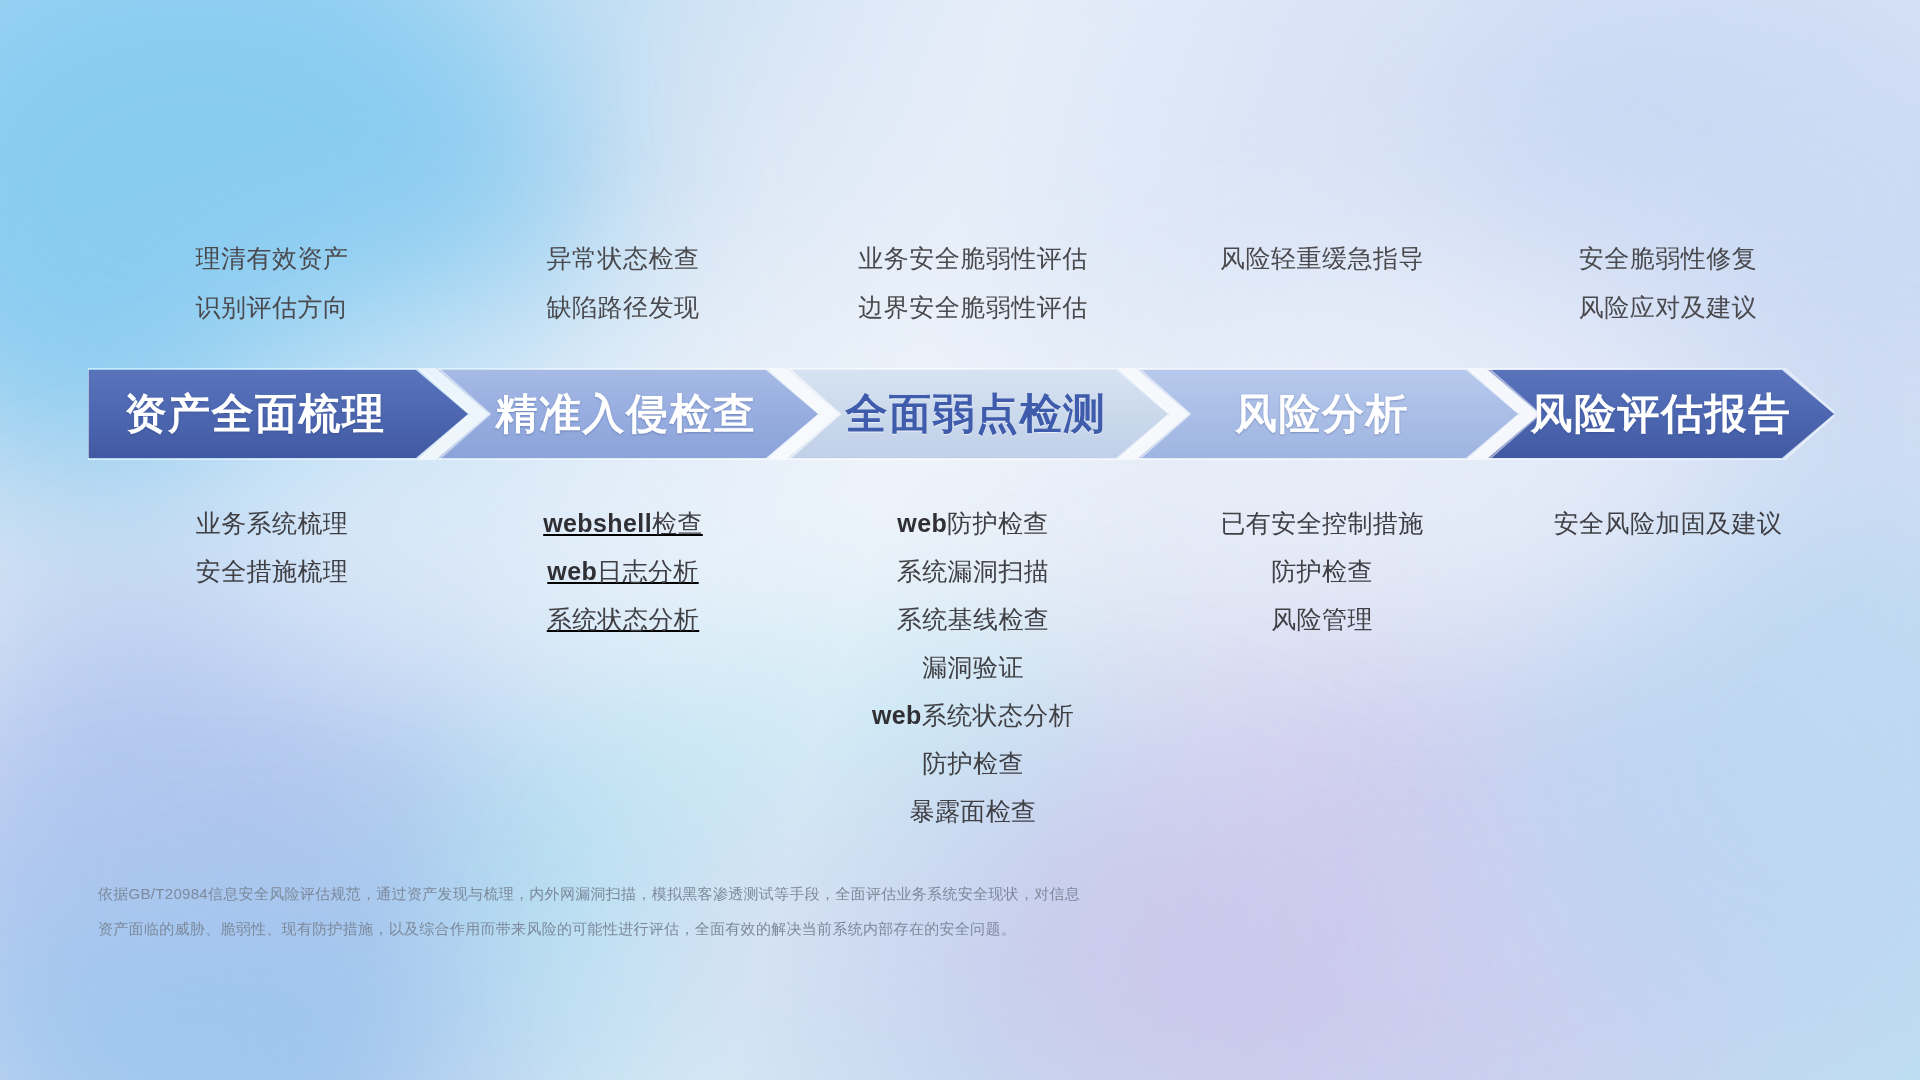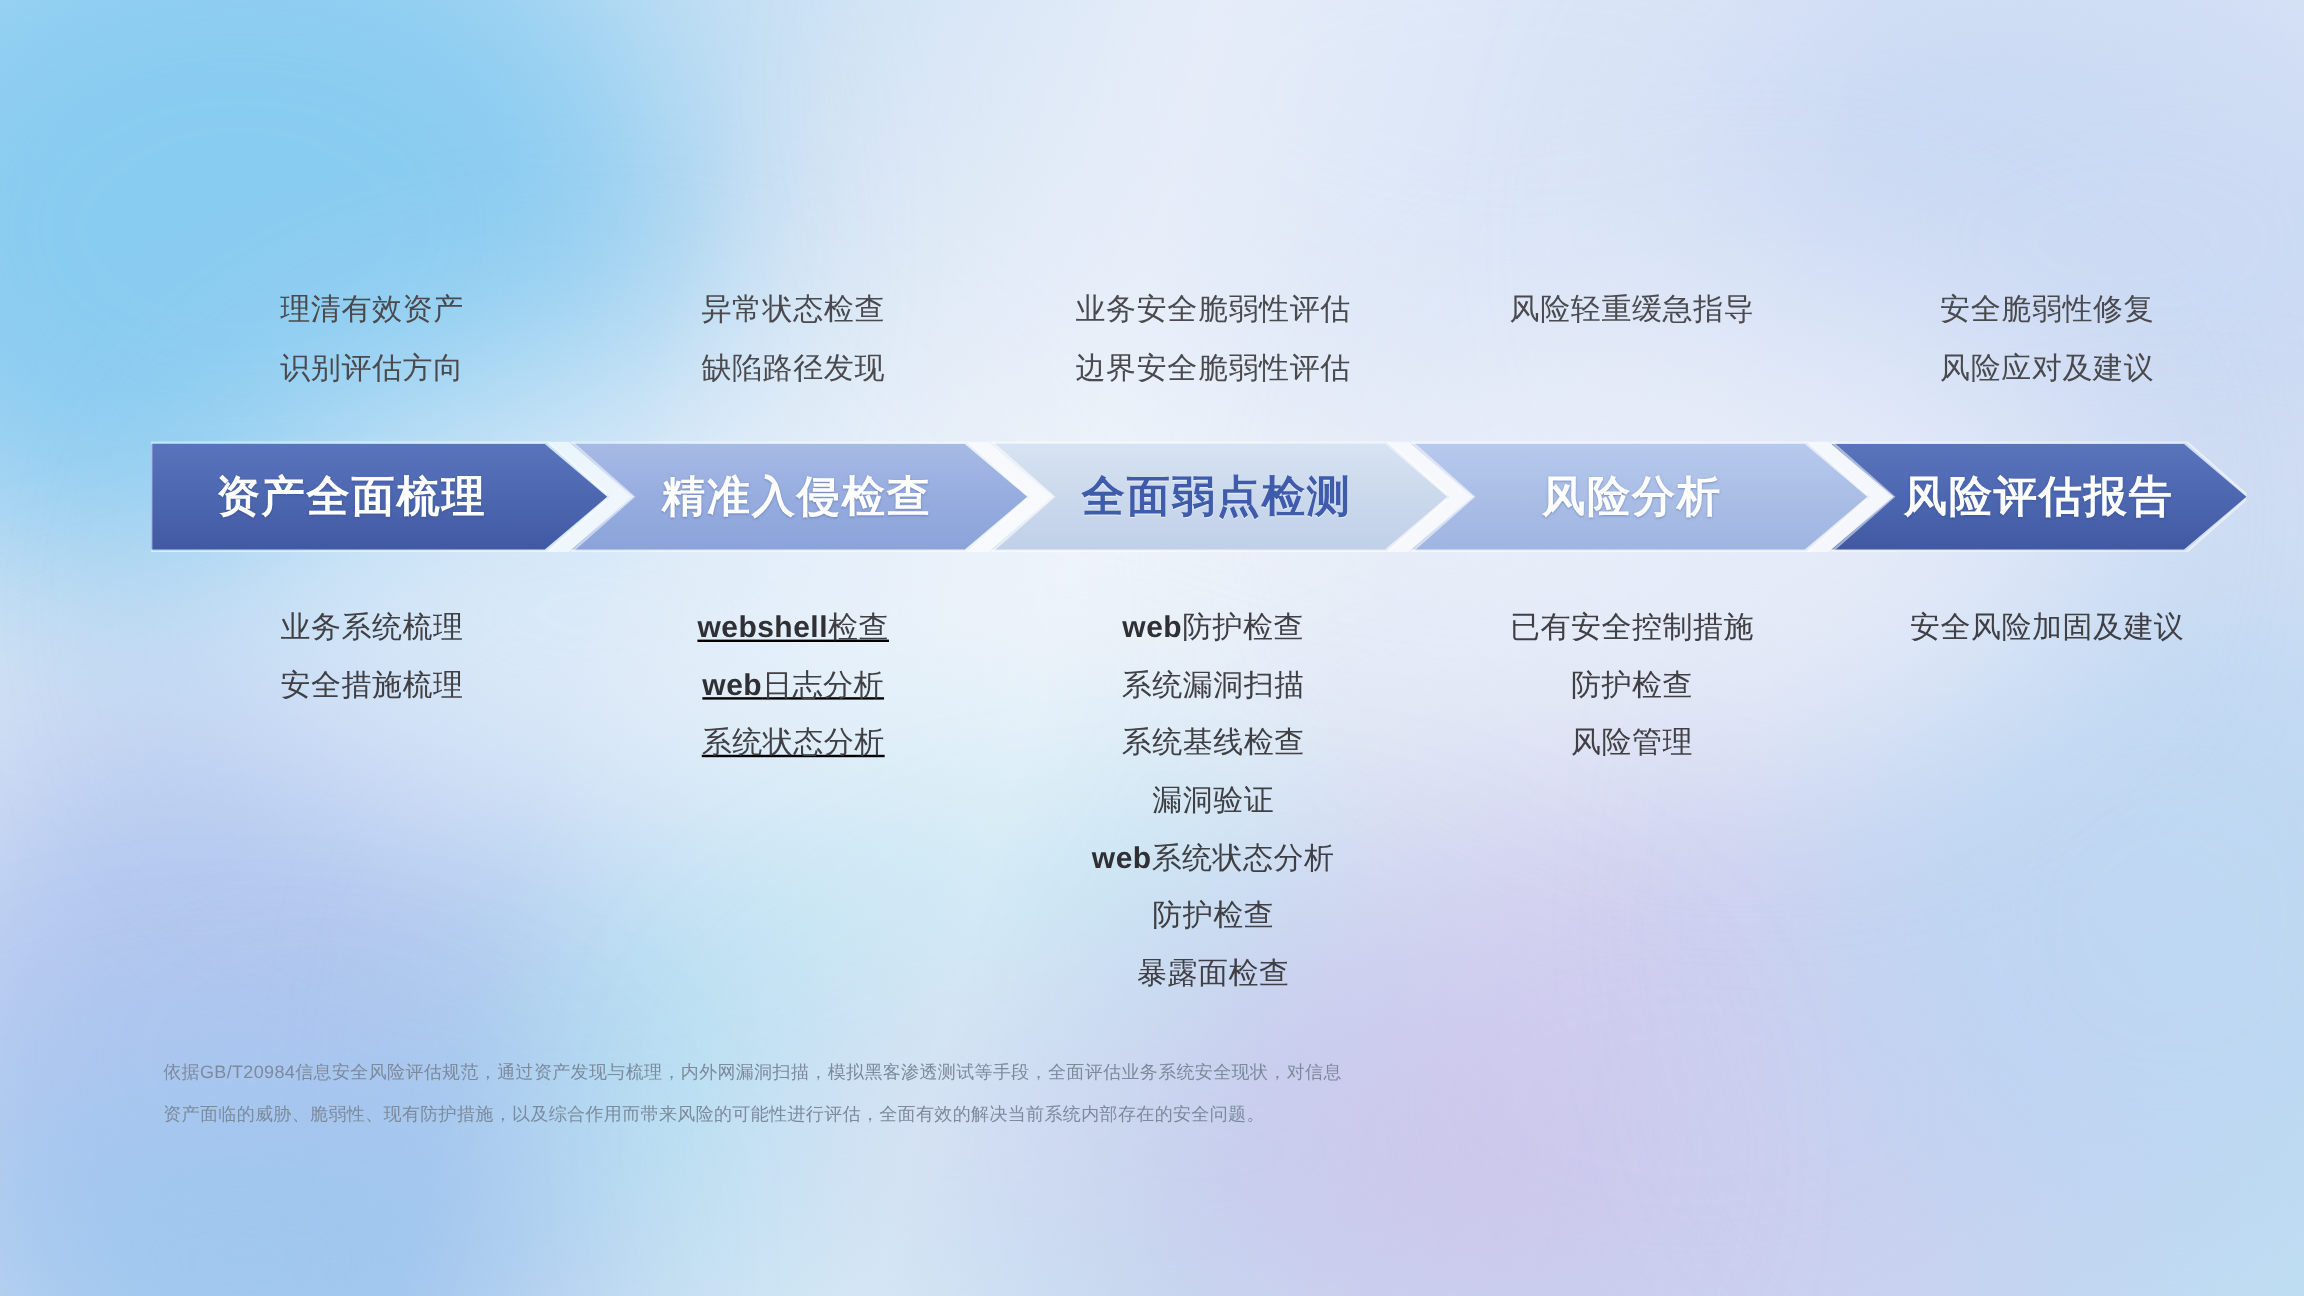--- a/index.html
+++ b/index.html
@@ -27,42 +27,42 @@
   .b7 { left:1500px; top:460px;   width:620px;  height:620px;  background:rgba(186,214,243,.8); }
   .b8 { left:180px;  top:300px;   width:620px;  height:420px;  background:rgba(222,236,250,.7); }
   .b9 { left:1180px; top:240px;   width:560px;  height:380px;  background:rgba(232,238,250,.75); }
   .b10{ left:640px;  top:780px;   width:700px;  height:360px;  background:rgba(196,188,232,.55); }
   .b11{ left:-60px;  top:900px;   width:520px;  height:300px;  background:rgba(150,200,238,.7); }
   .sheen {
     background:linear-gradient(105deg,rgba(255,255,255,0) 28%,rgba(255,255,255,.38) 46%,rgba(255,255,255,.12) 58%,rgba(255,255,255,0) 72%);
   }
 
   
-  #page { position:absolute; inset:0;margin-left:38px; }
+  #page { position:absolute; inset:0; }
 
   
   .top-row {
     position:absolute; left:96px; top:234px; width:1744px;
     display:flex;
   }
   .top-col { text-align:center; }
   .top-line {
     font-size:25px; color:#4a4a4e; line-height:49px;
     letter-spacing:.5px; white-space:nowrap;
   }
 
   
   .band { position:absolute; left:88px; top:368px; width:1746px; height:92px; }
   .chev {
     position:absolute; top:0; height:92px;
     display:flex; align-items:center;
   }
   .chev .cap {
     position:relative; z-index:3;
-    font-size:36px; font-weight:bold; letter-spacing:1.5px;
+    font-size:42px; font-weight:bold; letter-spacing:1.5px;
     white-space:nowrap; width:100%; text-align:center;
   }
   .chev .shape { position:absolute; inset:0; z-index:1; }
   .chev .shape svg { width:100%; height:100%; display:block; }
 
   .cap-light { color:#ffffff; text-shadow:0 1px 2px rgba(40,60,120,.35); }
   .cap-dark  { color:#3f5bab; text-shadow:0 1px 1px rgba(255,255,255,.65); }
 
   
   .bot-row {

